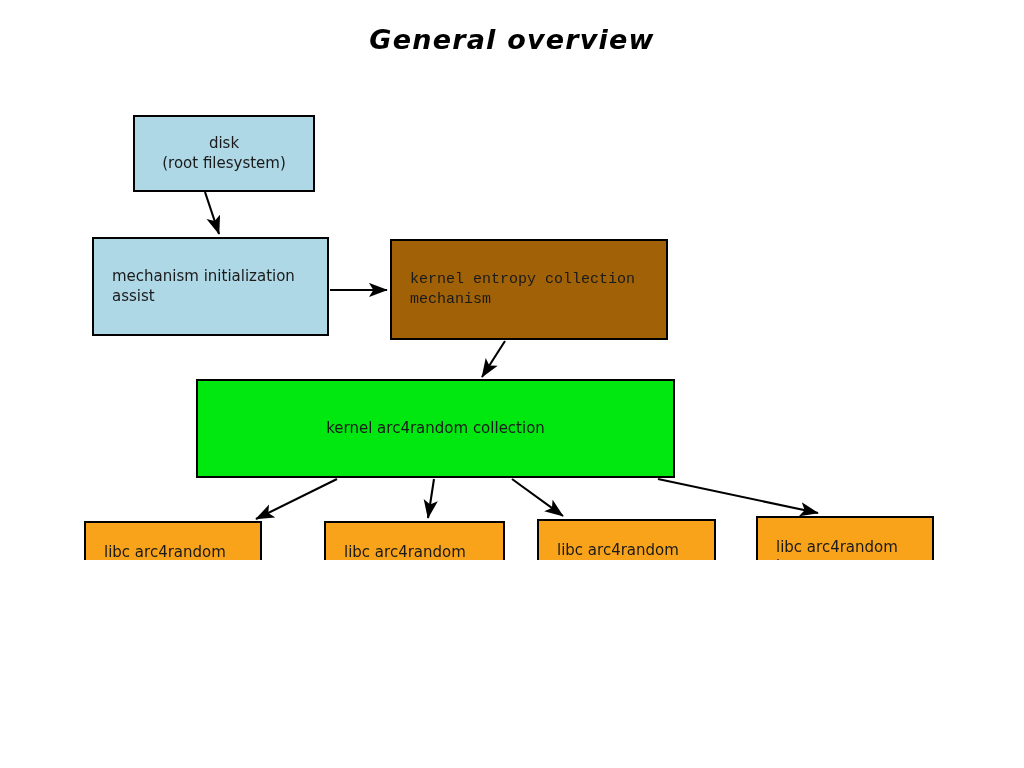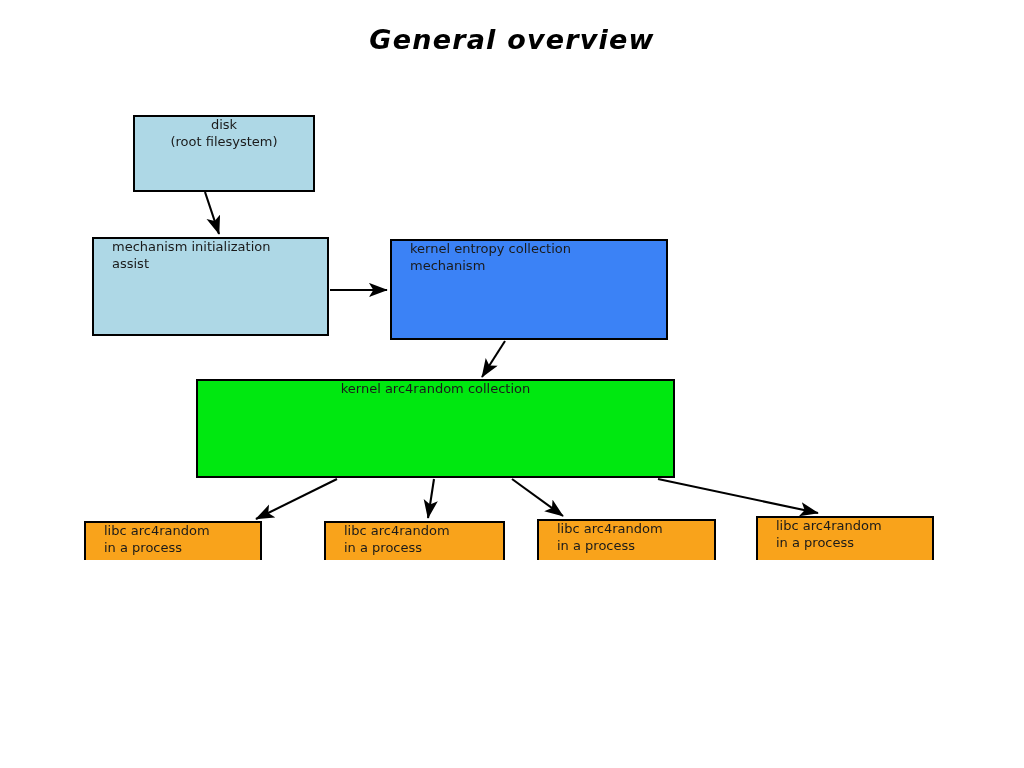--- a/index.html
+++ b/index.html
@@ -27,22 +27,23 @@
     font-size: 27px;
     letter-spacing: 1.2px;
     color: #000000;
   }
   .node {
     position: absolute;
     box-sizing: border-box;
     border: 2px solid #8b5cf6;
     display: flex;
     flex-direction: column;
+    justify-content: center;
     color: #1a1a1a;
-    font-size: 13px;
+    font-size: 15px;
     line-height: 1.28;
     white-space: pre-line;
   }
   .node.align-center {
     align-items: center;
     text-align: center;
   }
   .node.align-left {
     align-items: flex-start;
     text-align: left;
@@ -80,21 +81,21 @@
         <line x1="512" y1="479" x2="563" y2="516" marker-end="url(#ah)"></line>
         <line x1="658" y1="479" x2="818" y2="513" marker-end="url(#ah)"></line>
       </g>
   </svg>
 
   <div id="node-layer">
       <div class="node align-center" style="left: 133px; top: 115px; width: 182px; height: 77px; background: rgb(174, 216, 230); border-color: rgb(0, 0, 0); color: rgb(26, 26, 26);"><span class="label">disk
 (root filesystem)</span></div>
       <div class="node align-left" style="left: 92px; top: 237px; width: 237px; height: 99px; background: rgb(174, 216, 230); border-color: rgb(0, 0, 0); color: rgb(26, 26, 26);"><span class="label">mechanism initialization
 assist</span></div>
-      <div class="node align-left" style="left: 390px; top: 239px; width: 278px; height: 101px; background: #3b82f6; border-color: rgb(0, 0, 0); color: rgb(26, 26, 26);"><span class="label">kernel entropy collection
+      <div class="node align-left" style="left: 390px; top: 239px; width: 278px; height: 101px; background: #a16207; border-color: rgb(0, 0, 0); color: rgb(26, 26, 26); font-family: Liberation Mono, monospace;"><span class="label">kernel entropy collection
 mechanism</span></div>
       <div class="node align-center" style="left: 196px; top: 379px; width: 479px; height: 99px; background: rgb(0, 232, 16); border-color: rgb(0, 0, 0); color: rgb(26, 26, 26);"><span class="label">kernel arc4random collection</span></div>
       <div class="node align-left" style="left: 84px; top: 521px; width: 178px; height: 82px; background: rgb(249, 163, 27); border-color: rgb(0, 0, 0); color: rgb(26, 26, 26);"><span class="label">libc arc4random
 in a process</span></div>
       <div class="node align-left" style="left: 324px; top: 521px; width: 181px; height: 82px; background: rgb(249, 163, 27); border-color: rgb(0, 0, 0); color: rgb(26, 26, 26);"><span class="label">libc arc4random
 in a process</span></div>
       <div class="node align-left" style="left: 537px; top: 519px; width: 179px; height: 82px; background: rgb(249, 163, 27); border-color: rgb(0, 0, 0); color: rgb(26, 26, 26);"><span class="label">libc arc4random
 in a process</span></div>
       <div class="node align-left" style="left: 756px; top: 516px; width: 178px; height: 82px; background: rgb(249, 163, 27); border-color: rgb(0, 0, 0); color: rgb(26, 26, 26);"><span class="label">libc arc4random
 in a process</span></div>

